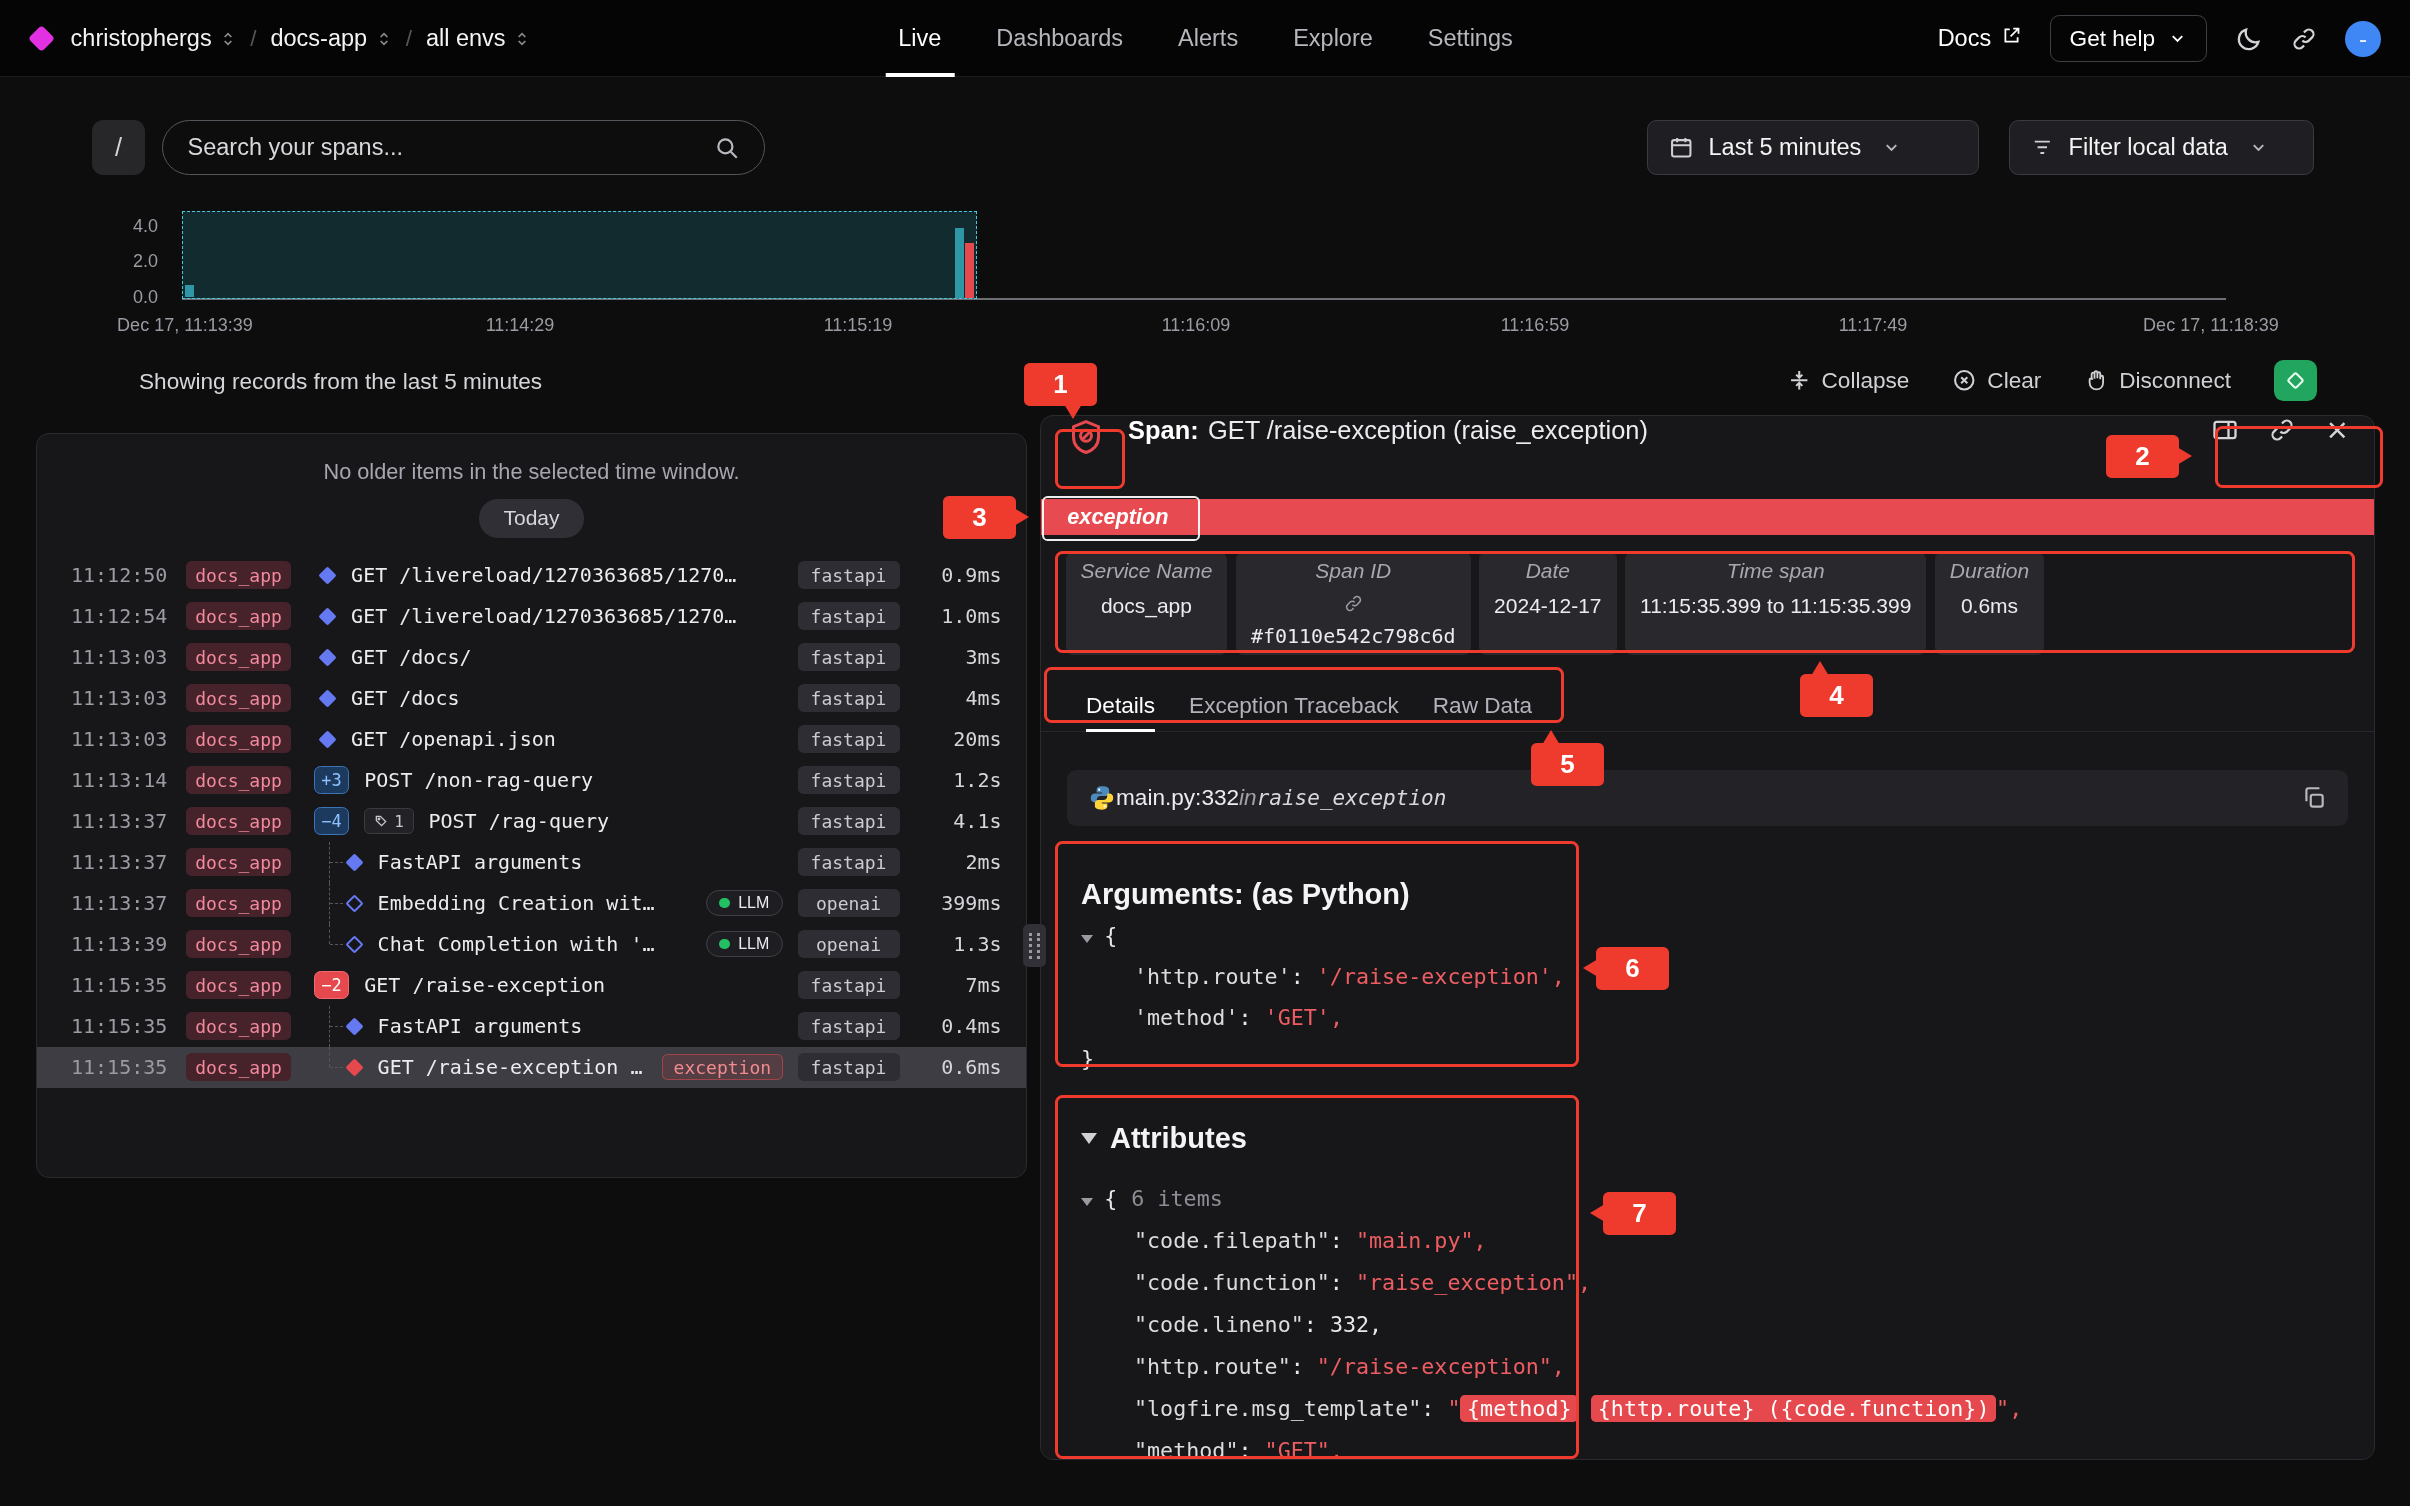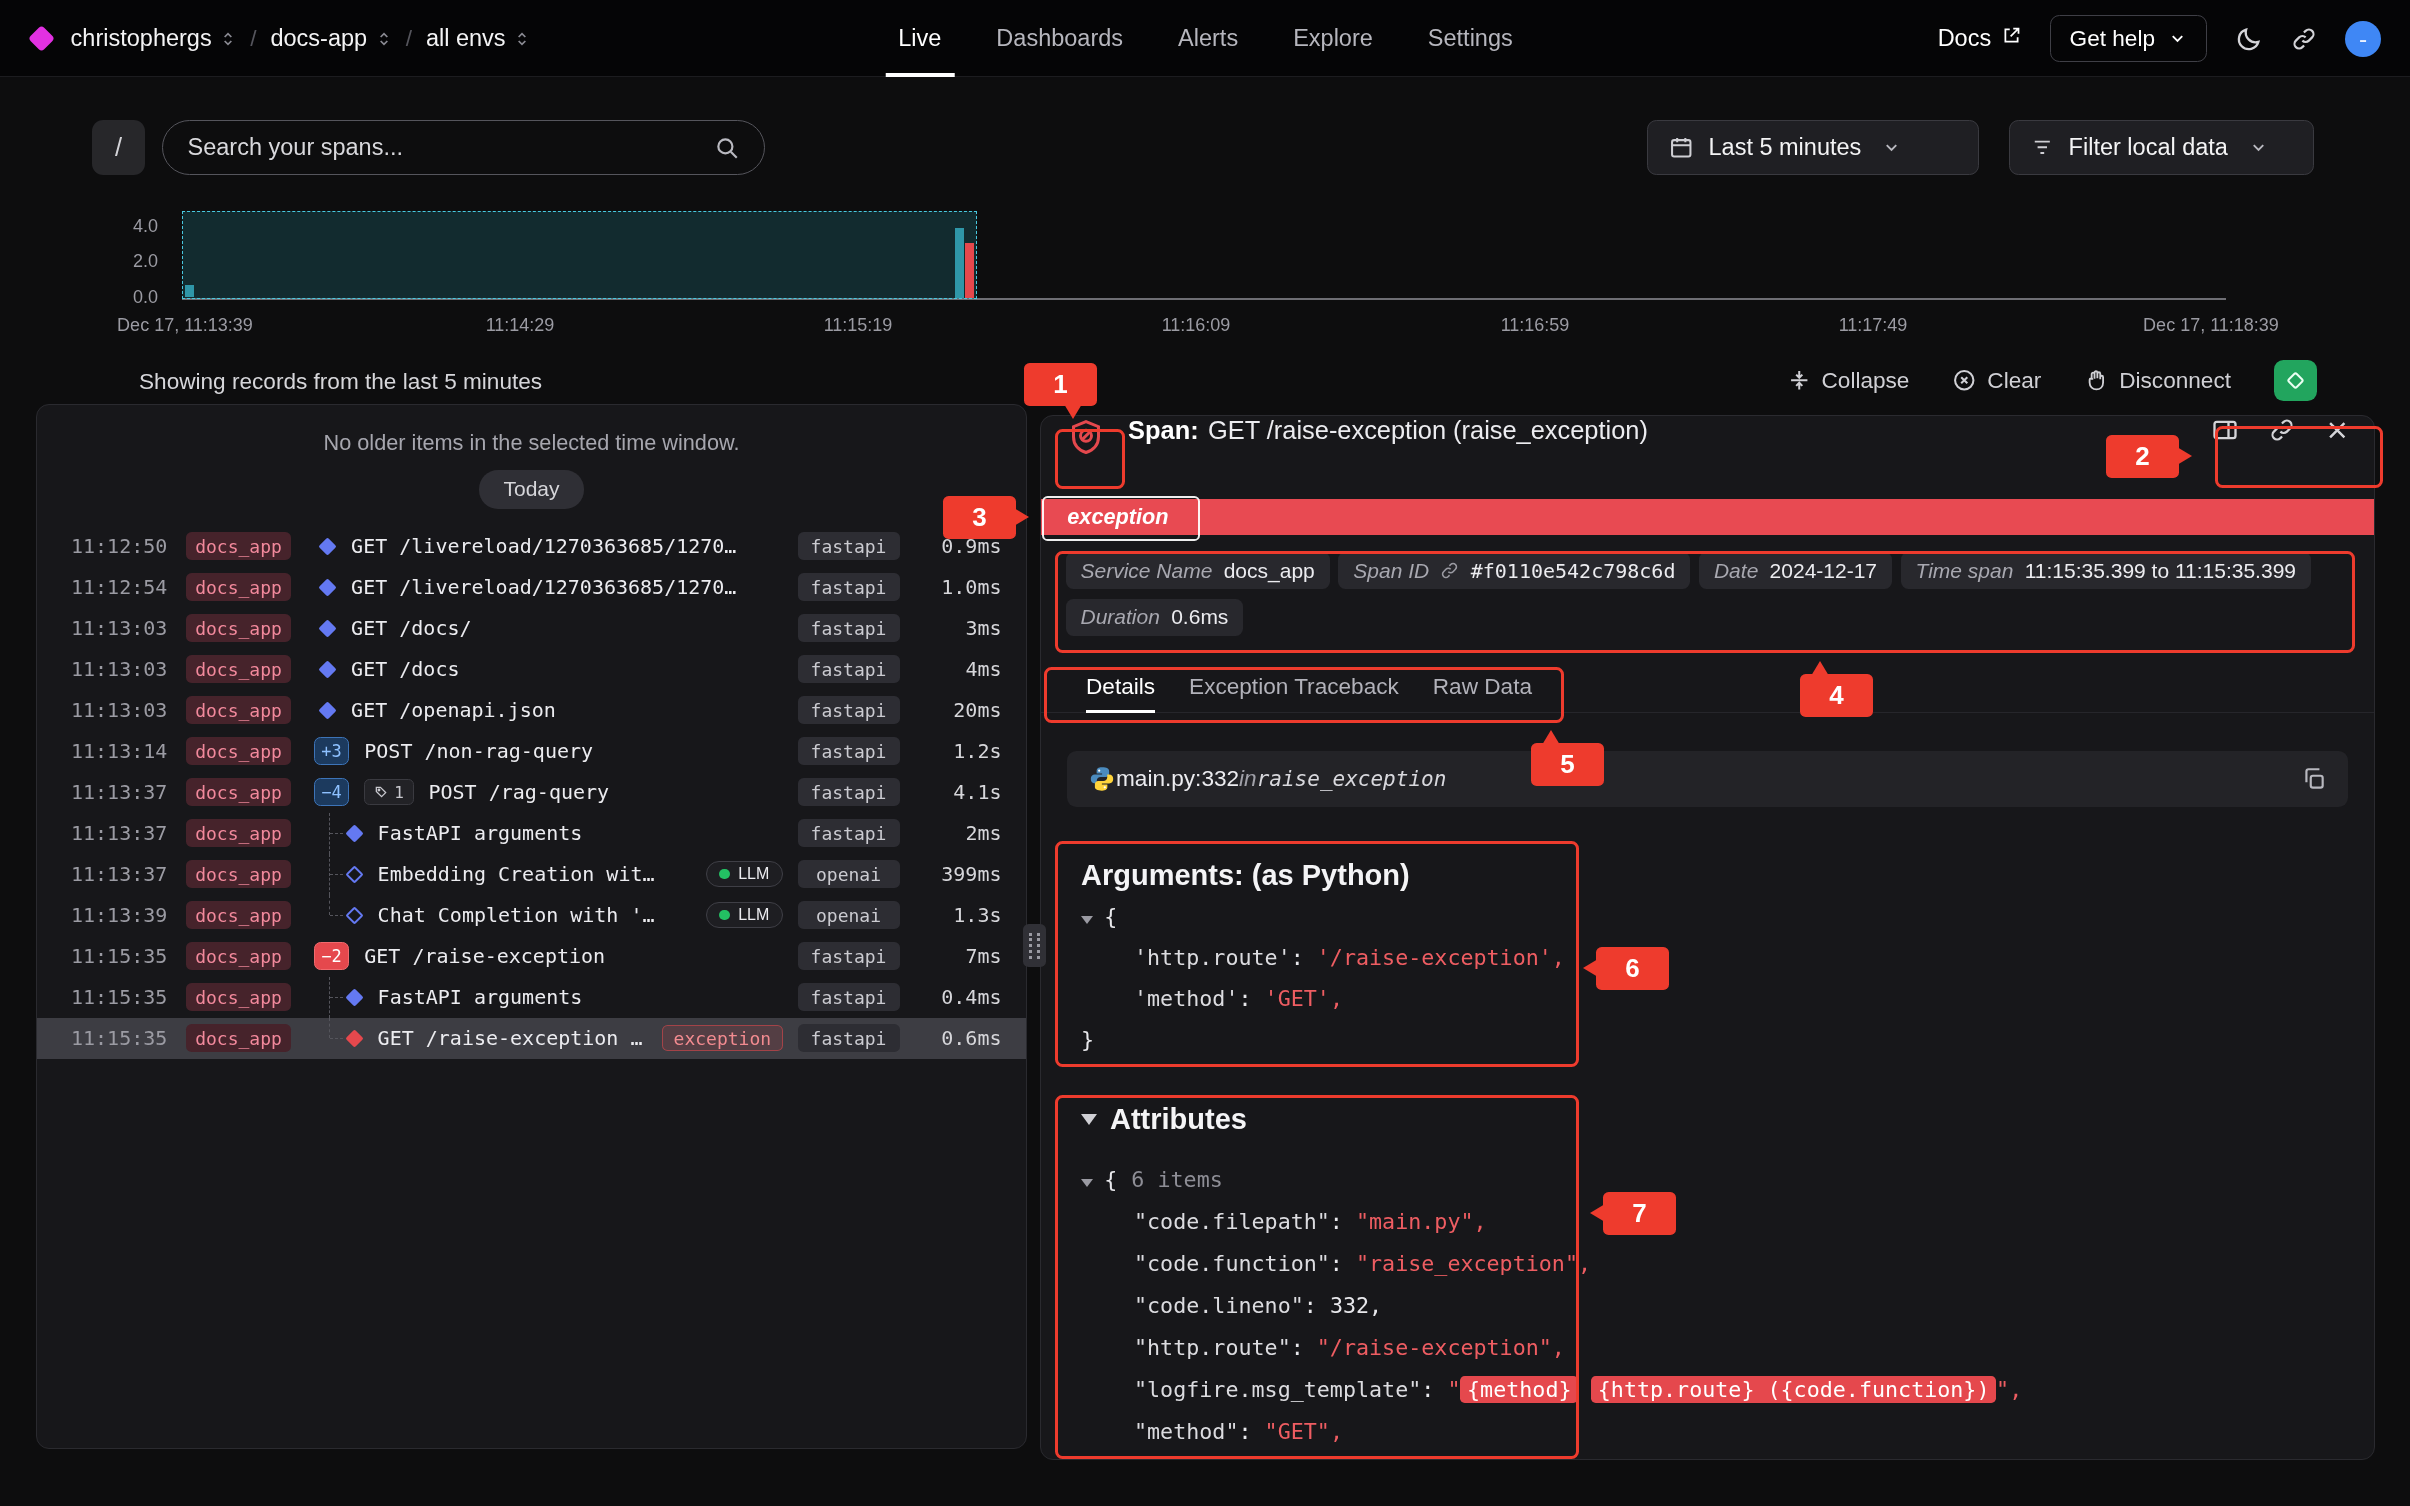--- a/index.html
+++ b/index.html
@@ -48,21 +48,21 @@
   .bar.red { background:#e5484d; }
 
   
   .showing { position:absolute; left:139px; top:369px; font-size:22.6px; color:#d6d6da; }
   .status-actions { position:absolute; right:94px; top:360px; display:flex; align-items:center; gap:43px; color:#d0d0d5; font-size:22.6px; }
   .status-item { display:flex; align-items:center; gap:10.4px; cursor:pointer; }
   .live-btn { width:43px; height:41px; border-radius:9.4px; background:#22a55e; display:flex; align-items:center; justify-content:center; cursor:pointer; }
   .live-diamond { width:13px; height:13px; border:2.8px solid #eafff2; transform:rotate(45deg); border-radius:2.8px; }
 
   
-  .left-panel { position:absolute; left:36px; top:404px; width:991px; height:1045px; background:#17171a; border:1.9px solid #2a2a2f; border-radius:13px; overflow:hidden; }
+  .left-panel { position:absolute; left:36px; top:433px; width:991px; height:745px; background:#17171a; border:1.9px solid #2a2a2f; border-radius:13px; overflow:hidden; }
   .right-panel { position:absolute; left:1040px; top:415px; width:1335px; height:1045px; background:#17171a; border:1.9px solid #2a2a2f; border-radius:13px; overflow:hidden; }
   .grip { position:absolute; left:1023px; top:924px; width:22.6px; height:43px; background:#303036; border-radius:5.6px; display:flex; align-items:center; justify-content:center; gap:4.7px; cursor:col-resize; z-index:5; }
   .grip i { width:0; height:26px; border-left:3.8px dotted #9a9aa2; }
 
   
   .panel-notice { text-align:center; margin-top:24.5px; color:#a6a6ae; font-size:21.7px; }
   .today-wrap { text-align:center; margin-top:14px; }
   .today-pill { display:inline-block; background:#2f2f35; border-radius:19px; padding:7.5px 24.5px; font-size:21px; color:#d6d6da; cursor:pointer; }
   .rows { margin-top:17px; }
   .trow { height:41px; display:flex; align-items:center; padding-left:34px; position:relative; font-family:"DejaVu Sans Mono",monospace; cursor:pointer; }
@@ -90,21 +90,21 @@
   .exc-badge { background:rgba(229,72,77,0.14); border:1.4px solid rgba(229,72,77,0.55); color:#f28b90; font-size:18px; padding:1.9px 10.4px; border-radius:5.6px; }
 
   
   .dp-header { height:83px; display:flex; align-items:flex-start; padding:0 24.5px; }
   .dp-title { font-size:25.4px; color:#ececf0; margin-left:22.6px; white-space:nowrap; }
   .dp-title b { color:#ffffff; margin-right:9.4px; }
   .hdr-icons { margin-left:auto; display:flex; align-items:center; gap:30px; color:#cfcfd4; }
   .exc-banner { height:36px; background:#e84a52; display:flex; align-items:center; padding-left:11.3px; }
   .exc-banner-text { color:#ffffff; font-size:21.7px; font-style:italic; font-weight:bold; padding:1.9px 15px; }
   .meta-chips { padding:17px 24.5px 0; display:flex; flex-wrap:wrap; gap:9.4px 8.5px; }
-  .chip { background:#28282d; border-radius:7.5px; padding:6.6px 15px; display:flex; align-items:center; gap:11.3px; font-size:21px; }
+  .chip { background:#28282d; border-radius:7.5px; padding:6.6px 15px; display:flex; align-items:center; gap:11.3px; font-size:21px;flex-direction:column; }
   .chip-label { font-style:italic; color:#a8a8b0; }
   .chip-value { color:#ececf0; }
   .chip-value.mono { font-family:"DejaVu Sans Mono",monospace; font-size:20px; }
   .chip .linky { color:#9a9aa2; cursor:pointer; }
   .dp-tabs { display:flex; gap:34px; padding:0 45px; margin-top:26px; height:51px; align-items:center; font-size:22.6px; color:#b2b2ba; border-bottom:1.4px solid #26262b; }
   .dp-tab { position:relative; height:51px; display:flex; align-items:center; cursor:pointer; white-space:nowrap; }
   .dp-tab.active { color:#ffffff; }
   .dp-tab.active::after { content:""; position:absolute; left:0; right:0; bottom:-0.9px; height:2.8px; background:#ffffff; }
   .src-row { margin:38px 26px 0; height:56px; background:#232327; border-radius:9.4px; display:flex; align-items:center; padding:0 21px; font-size:22.6px; }
   .src-file { color:#ececf0; }

